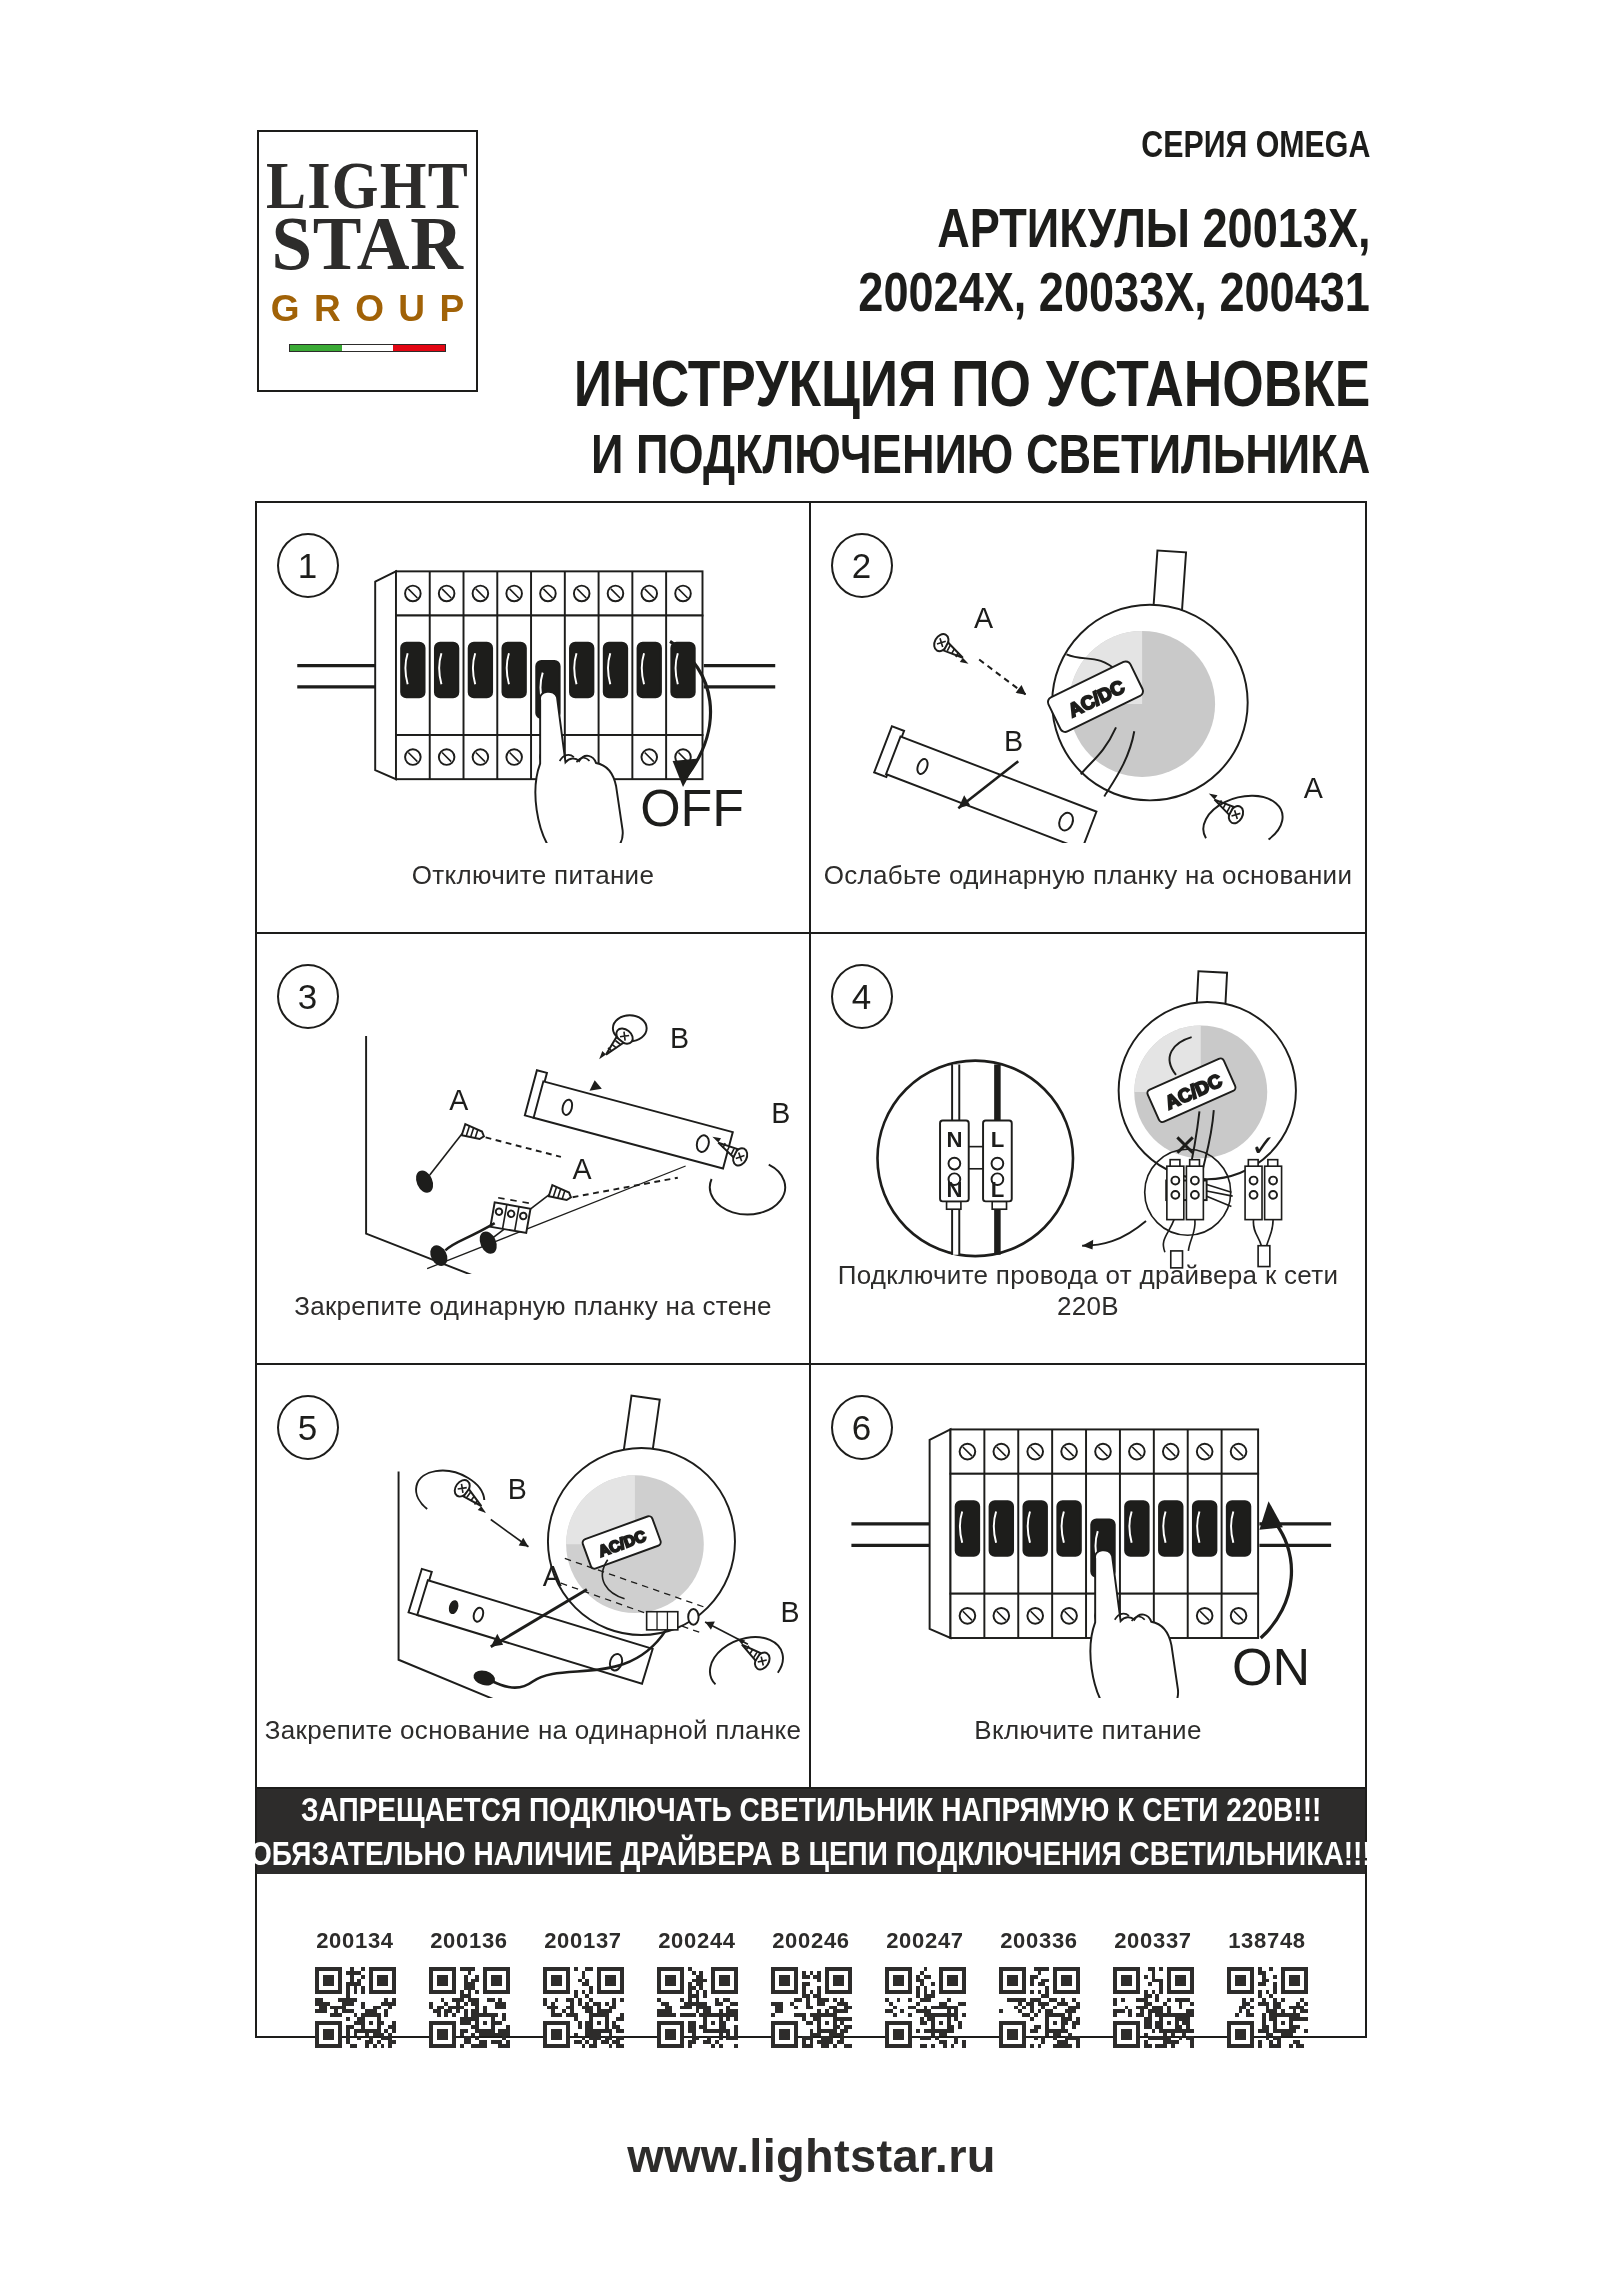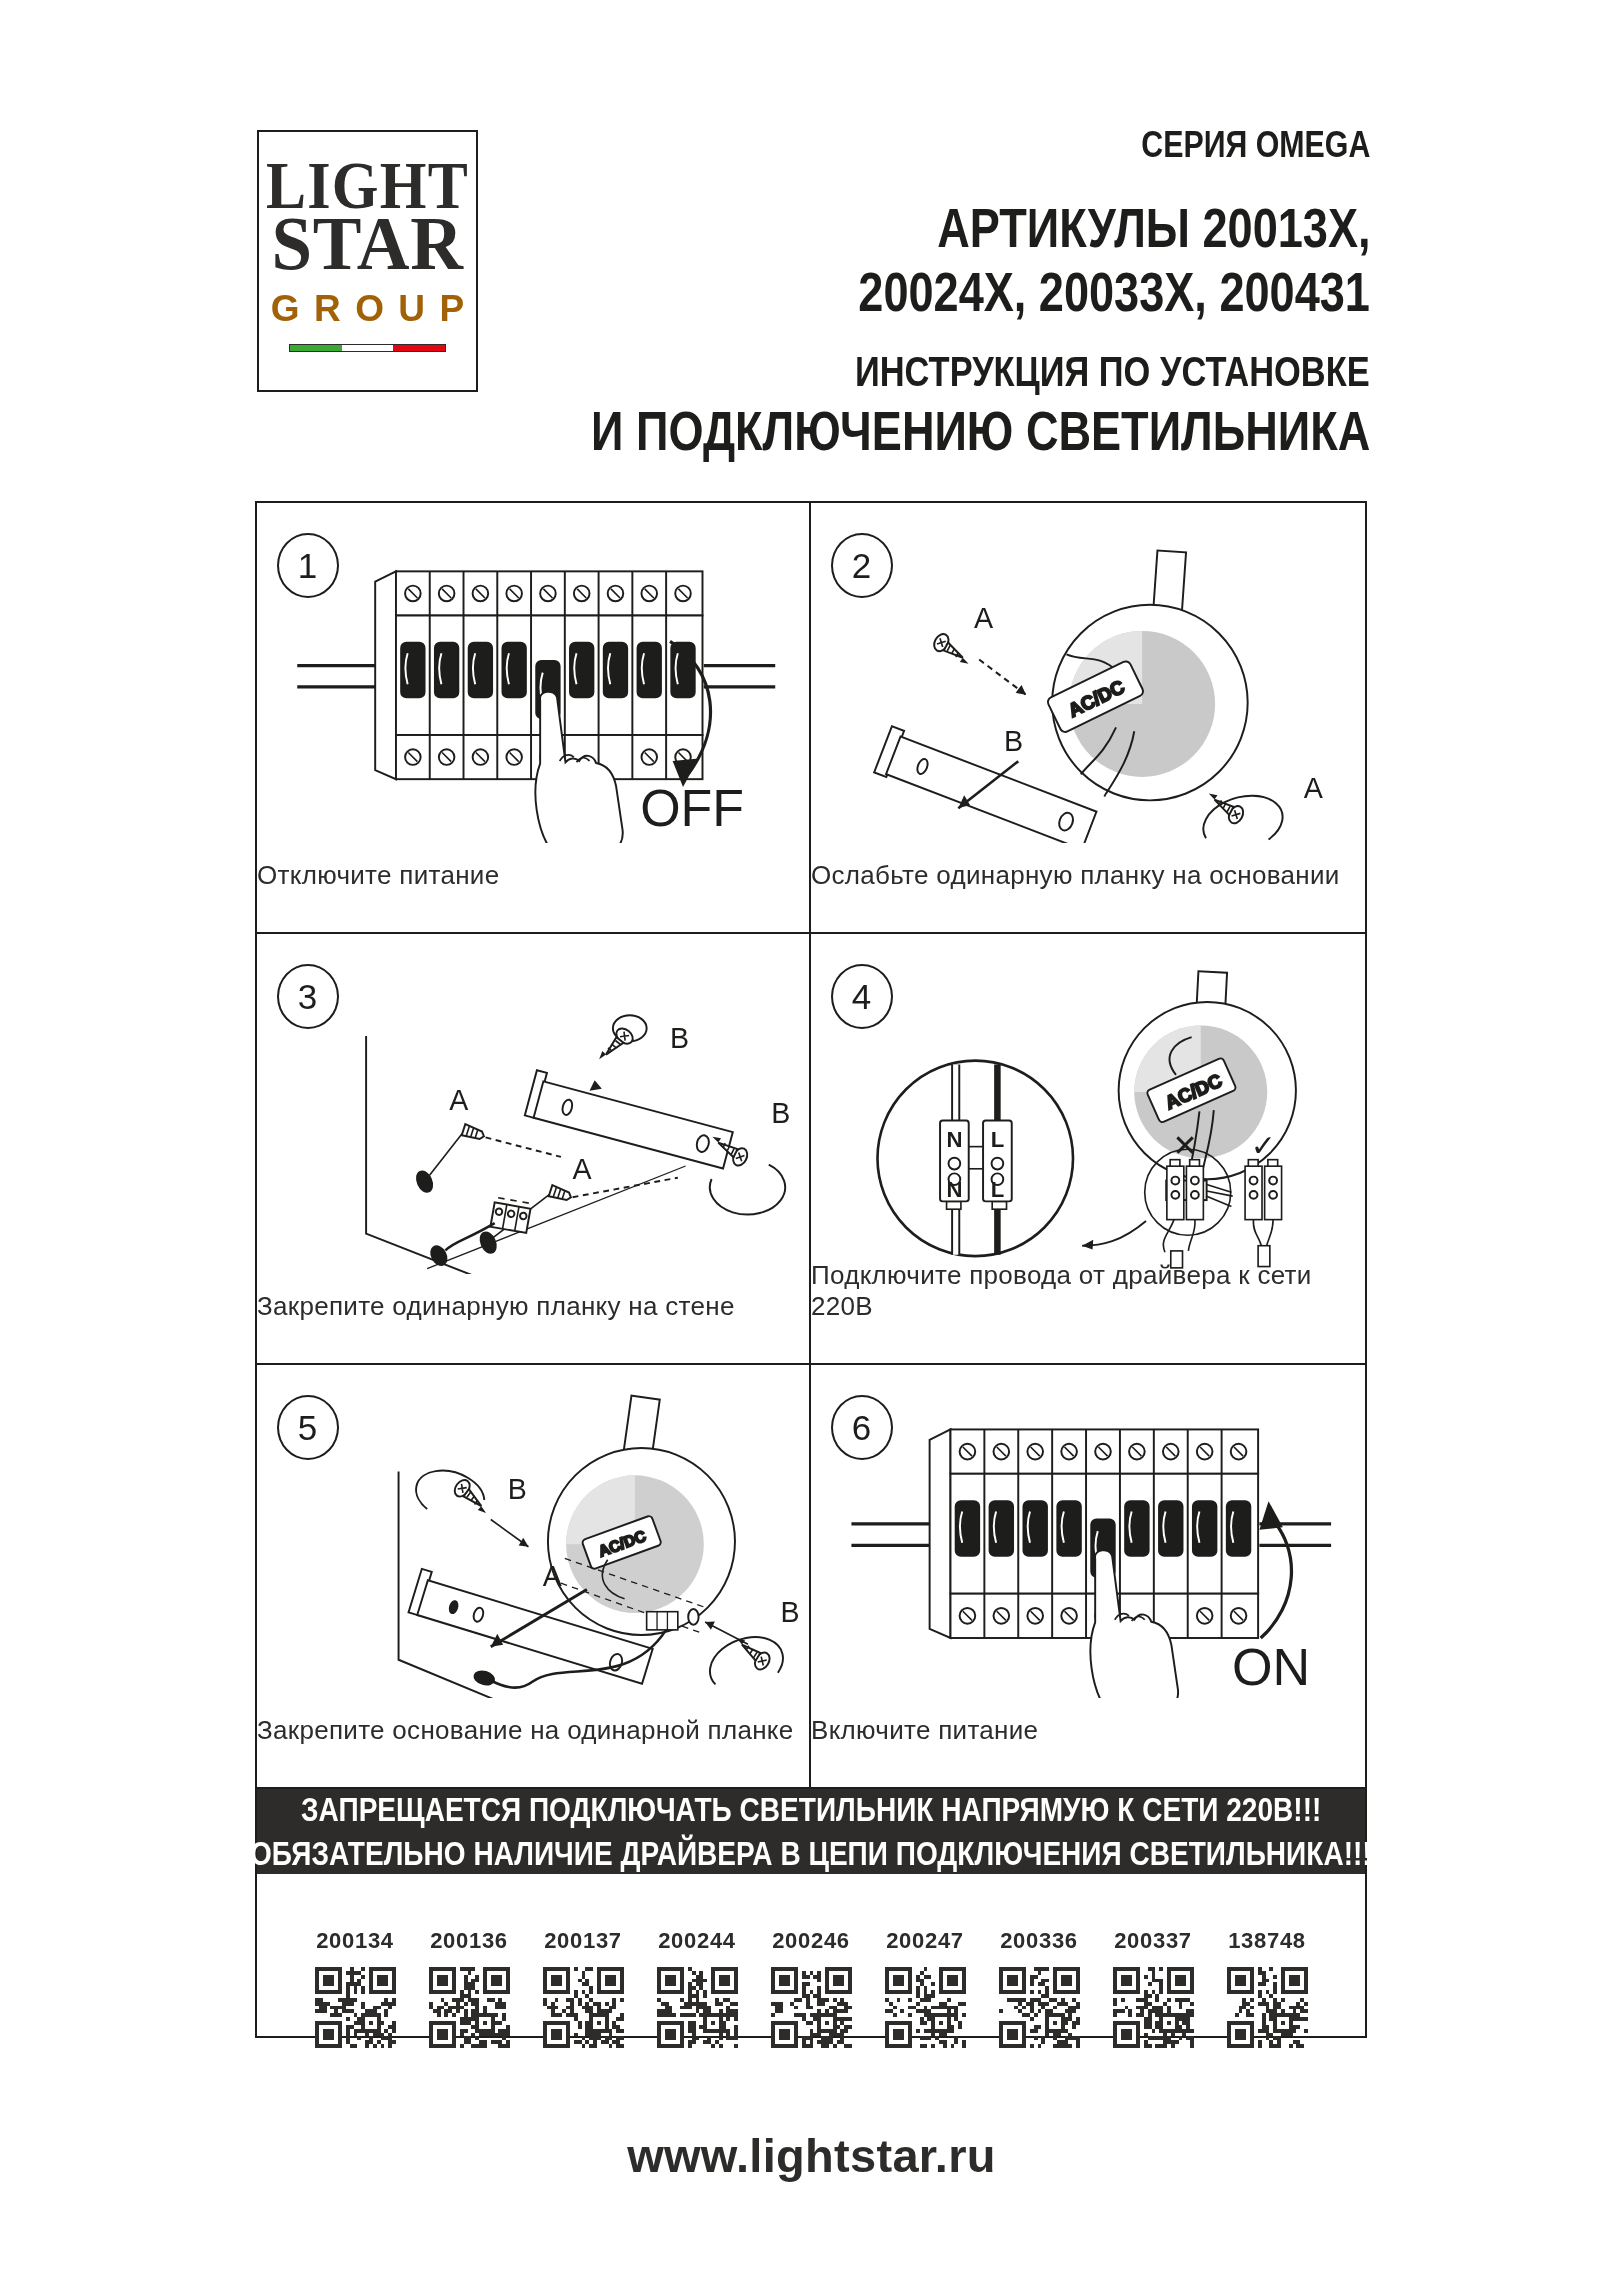--- a/index.html
+++ b/index.html
@@ -41,38 +41,38 @@
     display:flex;
   }
   .logo-flag span{flex:1 1 33.33%;height:100%;display:block;}
   
   .titles{
     position:absolute;right:253px;top:126px;text-align:right;line-height:1;
   }
   .titles .cond{display:inline-block;transform:scaleX(0.82);transform-origin:100% 50%;white-space:nowrap;}
   .t-series{font-size:37px;font-weight:700;margin-bottom:38px;}
   .t-art{font-size:55px;font-weight:700;margin-bottom:9.2px;}
-  .t-instr{font-size:42px;font-weight:700;margin-top:31px;margin-bottom:10.5px;}
+  .t-instr{font-size:65px;font-weight:700;margin-top:31px;margin-bottom:10.5px;}
   
   .grid{
     position:absolute;left:255px;top:501px;width:1112px;
     border:2.6px solid var(--ink);background:#fff;
     display:grid;grid-template-columns:1fr 1fr;
     grid-template-rows:431px 431px 424px 85px 162px;
   }
   .cell{position:relative;border-bottom:2px solid var(--ink);}
   .cell.colL{border-right:2px solid var(--ink);}
   .badge{
     position:absolute;left:19.6px;top:30px;width:62px;height:65px;
     border:2px solid var(--ink);border-radius:50%;
     display:flex;align-items:center;justify-content:center;
     font-size:35px;font-weight:400;
   }
   .caption{
-    position:absolute;left:0;bottom:41px;width:100%;
+    position:absolute;left:0;bottom:41px;width:100%;text-align:center;
     font-size:26px;color:#2d2c2b;letter-spacing:0.3px;
   }
   .illus{
     position:absolute;left:0;top:23.6px;width:100%;height:calc(100% - 113px);
   }
   svg text{font-family:"Liberation Sans",sans-serif;fill:var(--ink);}
   .lab{font-size:44px;font-weight:500;}
   .state{font-size:80px;font-weight:400;}
   .acdc{font-size:29px;font-weight:700;}
   .nl{font-size:34px;font-weight:700;}

